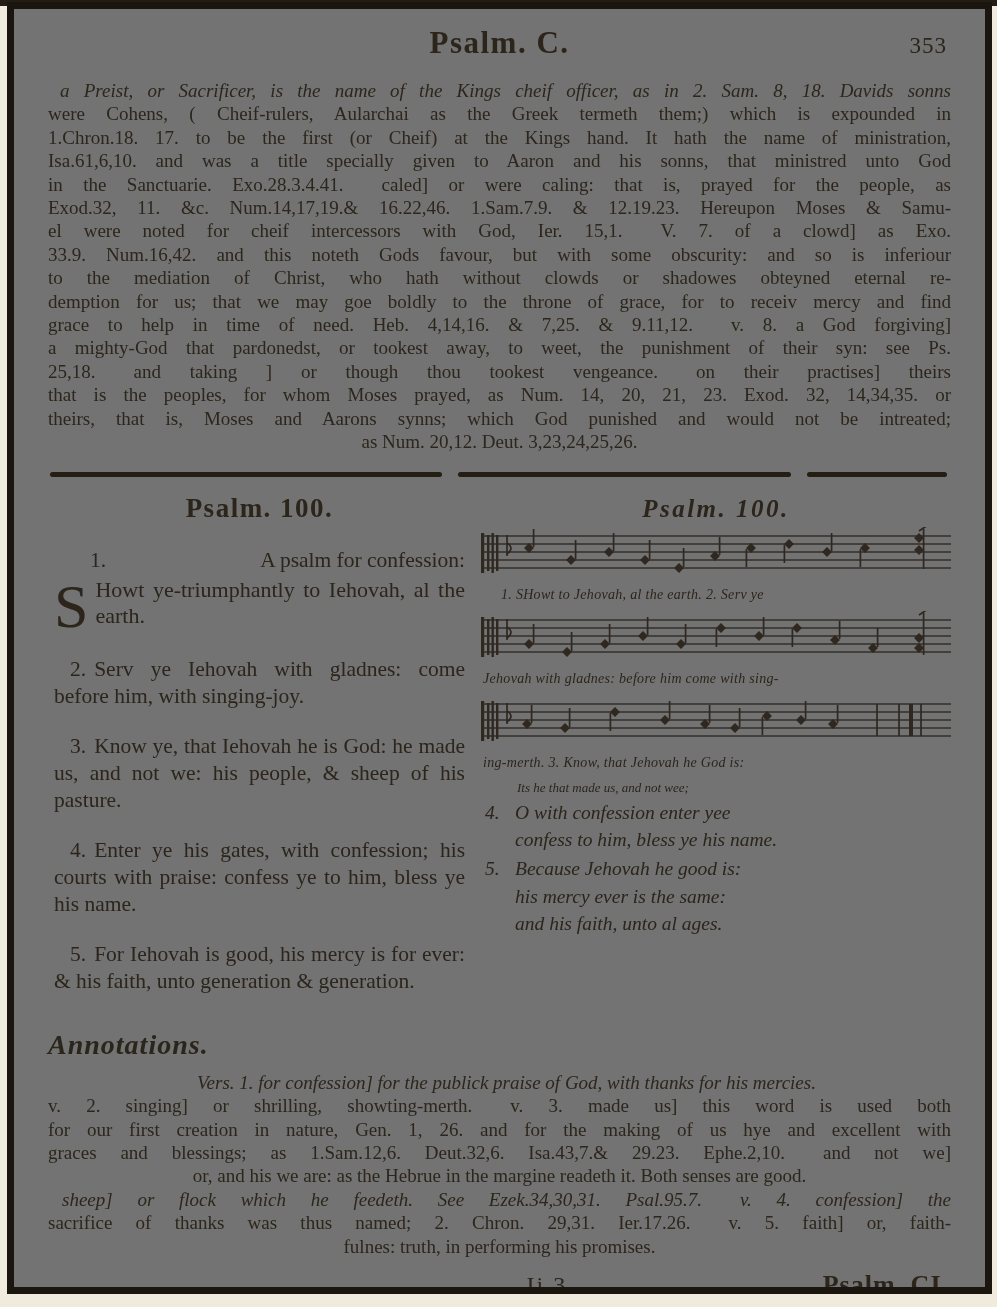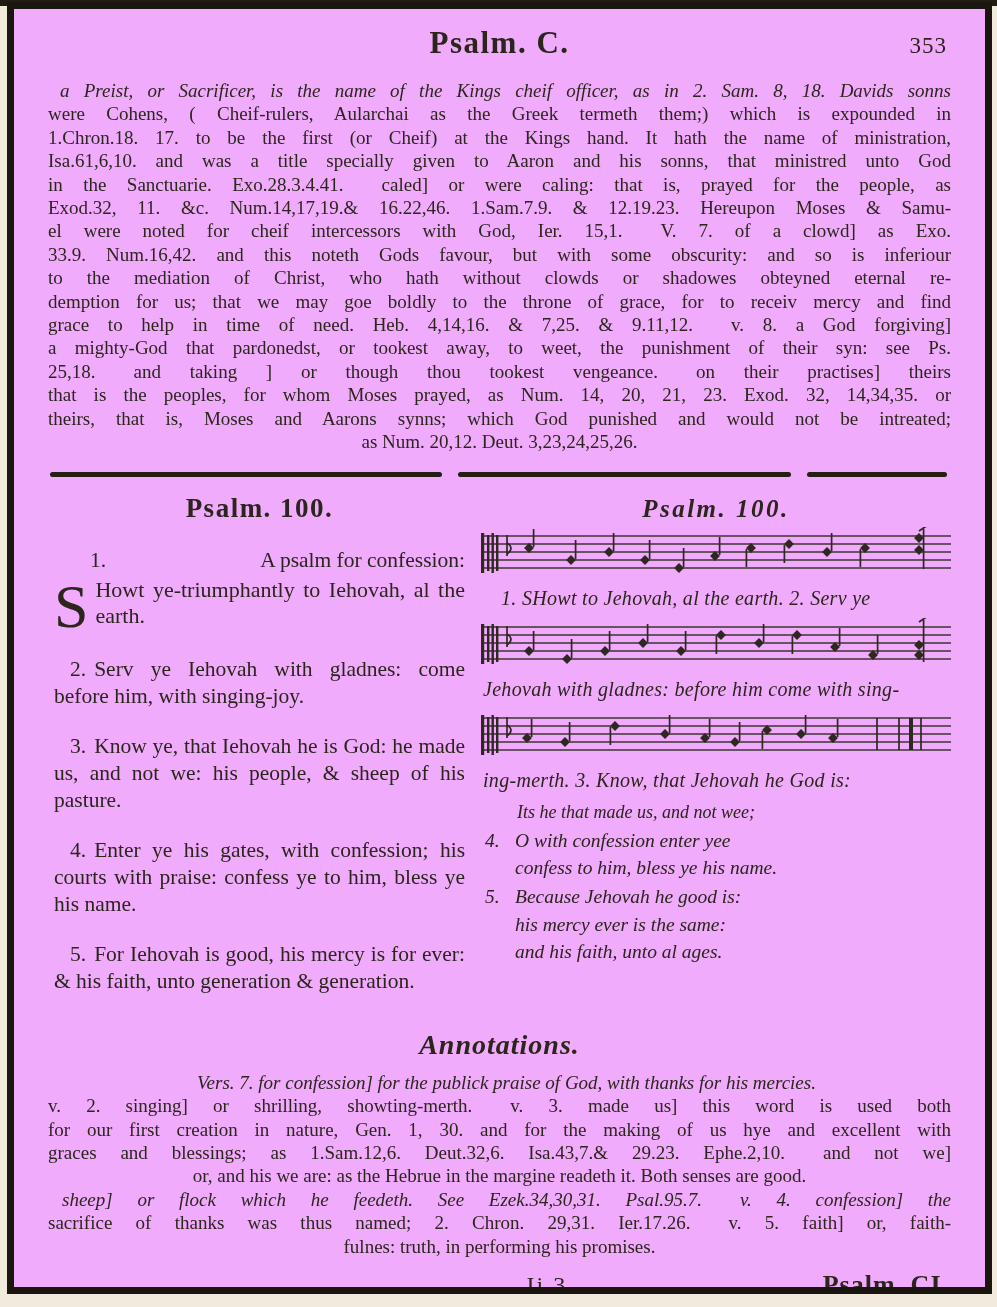--- a/index.html
+++ b/index.html
@@ -7,21 +7,21 @@
     width:997px;height:1307px;
     background:#f0ebdd;
     font-family:"Liberation Serif","DejaVu Serif",serif;
     color:#2b251b;
     position:relative;
     overflow:hidden;
   }
   .sheet{
     position:absolute; top:2px; left:7px; right:5px; bottom:13px;
     border:7px solid #1a150e;
-    background:#f0abfc;
+    background:#737373;
     box-sizing:border-box;
     padding:12px 34px 6px 34px;
     overflow:hidden;
   }
   .topedge{position:absolute;top:0;left:0;right:0;height:6px;background:#221d14;}
   
   .header{position:relative;text-align:center;margin-top:4px;height:44px;}
   .header .title{font-size:31px;font-weight:700;letter-spacing:1.5px;}
   .header .pagenum{position:absolute;right:4px;top:8px;font-size:23px;font-weight:400;letter-spacing:1px;}
   
@@ -46,29 +46,29 @@
   .v1body{font-size:22px;margin:4px 0 26px 0;text-align:justify;line-height:1.22;}
   .dropcap{float:left;font-size:62px;line-height:0.78;padding:5px 7px 0 0;}
   .verse{font-size:21.5px;line-height:1.24;text-align:justify;margin:0 0 24px 0;text-indent:16px;}
   .vnum{padding-right:8px;}
   
   .staff{display:block;margin:4px 0 2px 0;}
   .sline{stroke:#2e2820;stroke-width:1.7;opacity:.92;}
   .nh{fill:#2e2820;}
   .st{stroke:#2e2820;stroke-width:1.7;fill:none;}
   .gate rect{fill:#2e2820;}
-  .lyric{font-style:italic;font-size:20px;margin:2px 0 8px 2px;letter-spacing:.3px;}
+  .lyric{font-style:italic;font-size:14px;margin:2px 0 8px 2px;letter-spacing:.3px;}
   .lyric.first{padding-left:18px;}
   
-  .rvcont{font-style:italic;font-size:18px;line-height:1.4;margin:6px 0 2px 36px;}
+  .rvcont{font-style:italic;font-size:13px;line-height:1.4;margin:6px 0 2px 36px;}
   .rverse{display:flex;font-style:italic;font-size:19.5px;line-height:1.4;margin-top:2px;}
   .rvnum{width:34px;padding-left:4px;box-sizing:border-box;}
   .rvlines{flex:1;}
   
-  .annheading{text-align:center;font-style:italic;font-size:28px;font-weight:600;letter-spacing:1px;margin:10px 0 10px 0;}
+  .annheading{text-align:left;font-style:italic;font-size:28px;font-weight:600;letter-spacing:1px;margin:10px 0 10px 0;}
   .annblock{font-size:19px;line-height:23.4px;color:#2c261c;}
   .annblock .jline.indent1{padding-left:14px;}
   
   .footer{display:flex;align-items:baseline;margin-top:12px;font-size:24px;}
   .sig{margin-left:53%;letter-spacing:2px;}
   .catch{margin-left:auto;font-size:26px;letter-spacing:1px;padding-right:2px;font-weight:600;}
 </style>
 </head>
 <body>
 
@@ -348,23 +348,23 @@
           <div>his mercy ever is the same:</div>
           <div>and his faith, unto al ages.</div>
         </div>
       </div>
     </div>
   </div>
 
   <div class="annheading">Annotations.</div>
 
   <div class="annblock">
-    <div class="jline noj indent1">Vers. 7.  for confession] for the publick praise of God, with thanks for his mercies.</div>
+    <div class="jline noj indent1">Vers. 1.  for confession] for the publick praise of God, with thanks for his mercies.</div>
     <div class="jline">v. 2.  singing] or shrilling, showting-merth.  v. 3.  made us] this word is used both</div>
-    <div class="jline">for our first creation in nature, Gen. 1, 30. and for the making of us hye and excellent with</div>
+    <div class="jline">for our first creation in nature, Gen. 1, 26. and for the making of us hye and excellent with</div>
     <div class="jline">graces and blessings; as 1.Sam.12,6. Deut.32,6. Isa.43,7.&amp; 29.23. Ephe.2,10.  and not we]</div>
     <div class="jline noj">or, and his we are: as the Hebrue in the margine readeth it.  Both senses are good.</div>
     <div class="jline indent1">sheep] or flock which he feedeth. See Ezek.34,30,31. Psal.95.7.  v. 4.  confession] the</div>
     <div class="jline">sacrifice of thanks was thus named; 2. Chron. 29,31. Ier.17.26.  v. 5.  faith] or, faith-</div>
     <div class="jline noj">fulnes: truth, in performing his promises.</div>
   </div>
 
   <div class="footer">
     <span class="sig">Ii 3</span>
     <span class="catch">Psalm. CI.</span>

